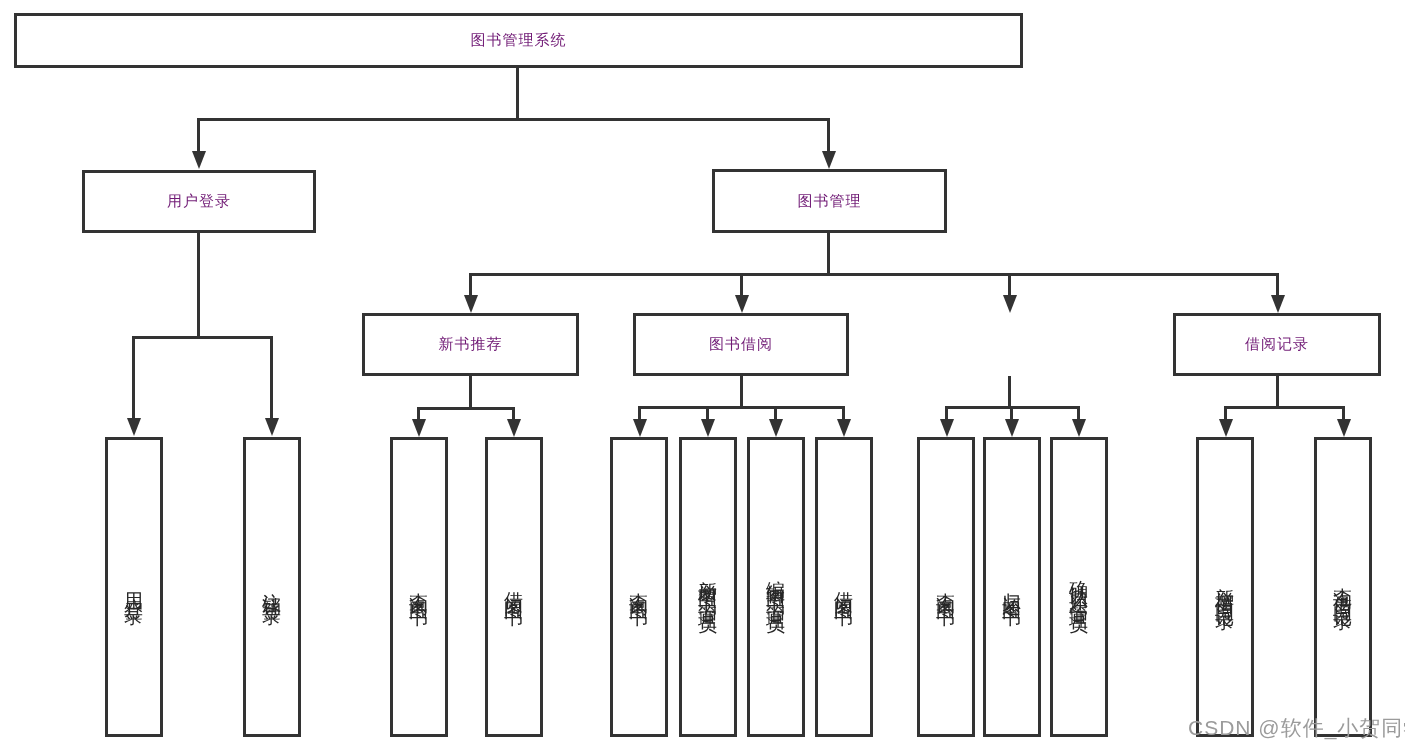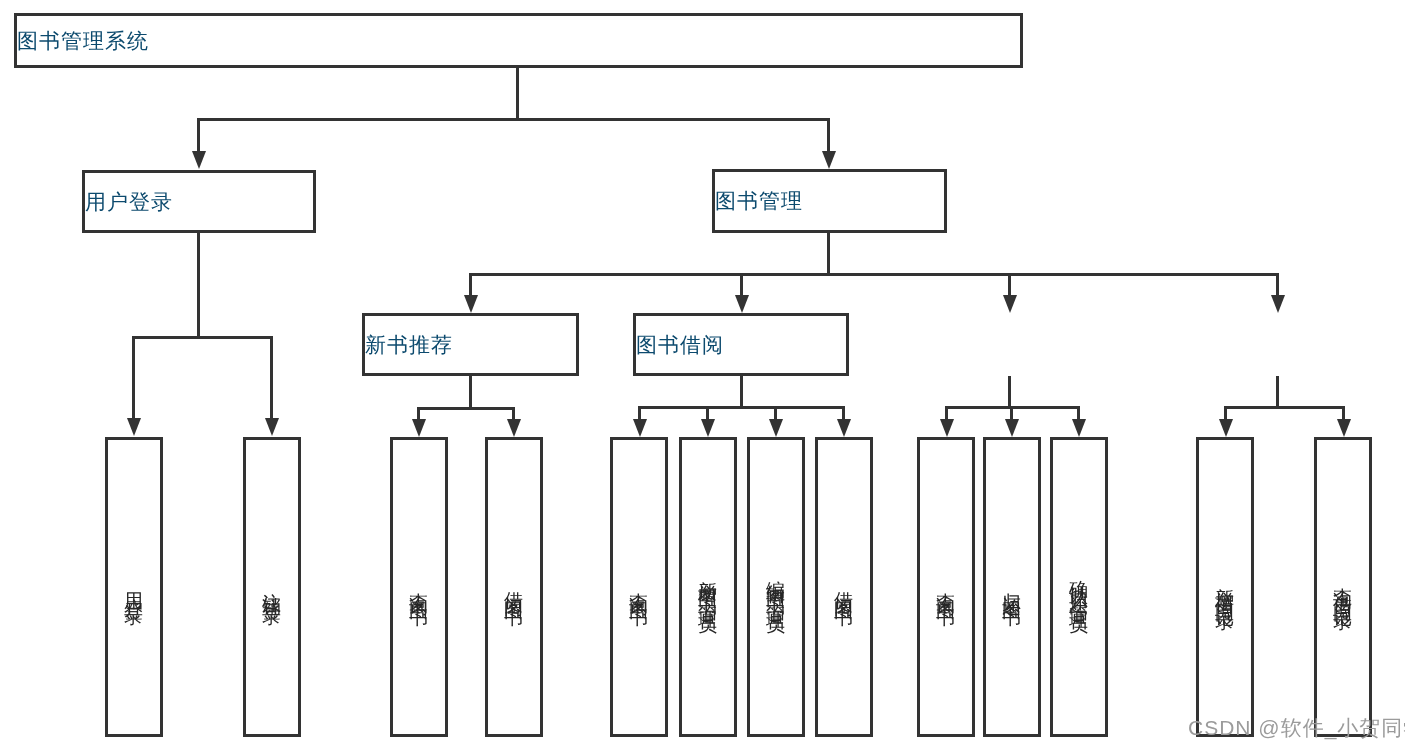--- a/index.html
+++ b/index.html
@@ -7,22 +7,22 @@
     position:relative;
     width:1405px;height:747px;
     background:#ffffff;
     font-family:"Liberation Sans","DejaVu Sans",sans-serif;
     overflow:hidden;
   }
   .hbox{
     position:absolute;
     border:3px solid #333333;
     background:#ffffff;
-    display:flex;align-items:center;justify-content:flex-start;
-    font-size:21px;color:#0c4a6e;
+    display:flex;align-items:center;justify-content:center;
+    font-size:15px;color:#701a75;
     letter-spacing:1px;
     box-sizing:content-box;
   }
   .leaf{
     position:absolute;
     top:437px;height:294px;width:52px;
     border:3px solid #333333;
     background:#ffffff;
     display:flex;align-items:center;justify-content:center;
     box-sizing:content-box;
@@ -91,20 +91,23 @@
   <div class="arrow" style="left:1003px;top:295px;"></div>
   <div class="line" style="left:1276px;top:273px;width:3px;height:24px;"></div>
   <div class="arrow" style="left:1271px;top:295px;"></div>
 
   <div class="hbox" style="left:362px;top:313px;width:211px;height:57px;">
     <span>新书推荐</span>
   </div>
   <div class="hbox" style="left:633px;top:313px;width:210px;height:57px;">
     <span>图书借阅</span>
   </div>
+  <div class="hbox" style="left:1173px;top:313px;width:202px;height:57px;">
+    <span>借阅记录</span>
+  </div>
 
   <div class="line" style="left:469px;top:376px;width:3px;height:31px;"></div>
   <div class="line" style="left:417px;top:407px;width:98px;height:3px;"></div>
   <div class="line" style="left:417px;top:407px;width:3px;height:13px;"></div>
   <div class="arrow" style="left:412px;top:419px;"></div>
   <div class="line" style="left:512px;top:407px;width:3px;height:13px;"></div>
   <div class="arrow" style="left:507px;top:419px;"></div>
 
   <div class="line" style="left:740px;top:376px;width:3px;height:30px;"></div>
   <div class="line" style="left:638px;top:406px;width:207px;height:3px;"></div>

